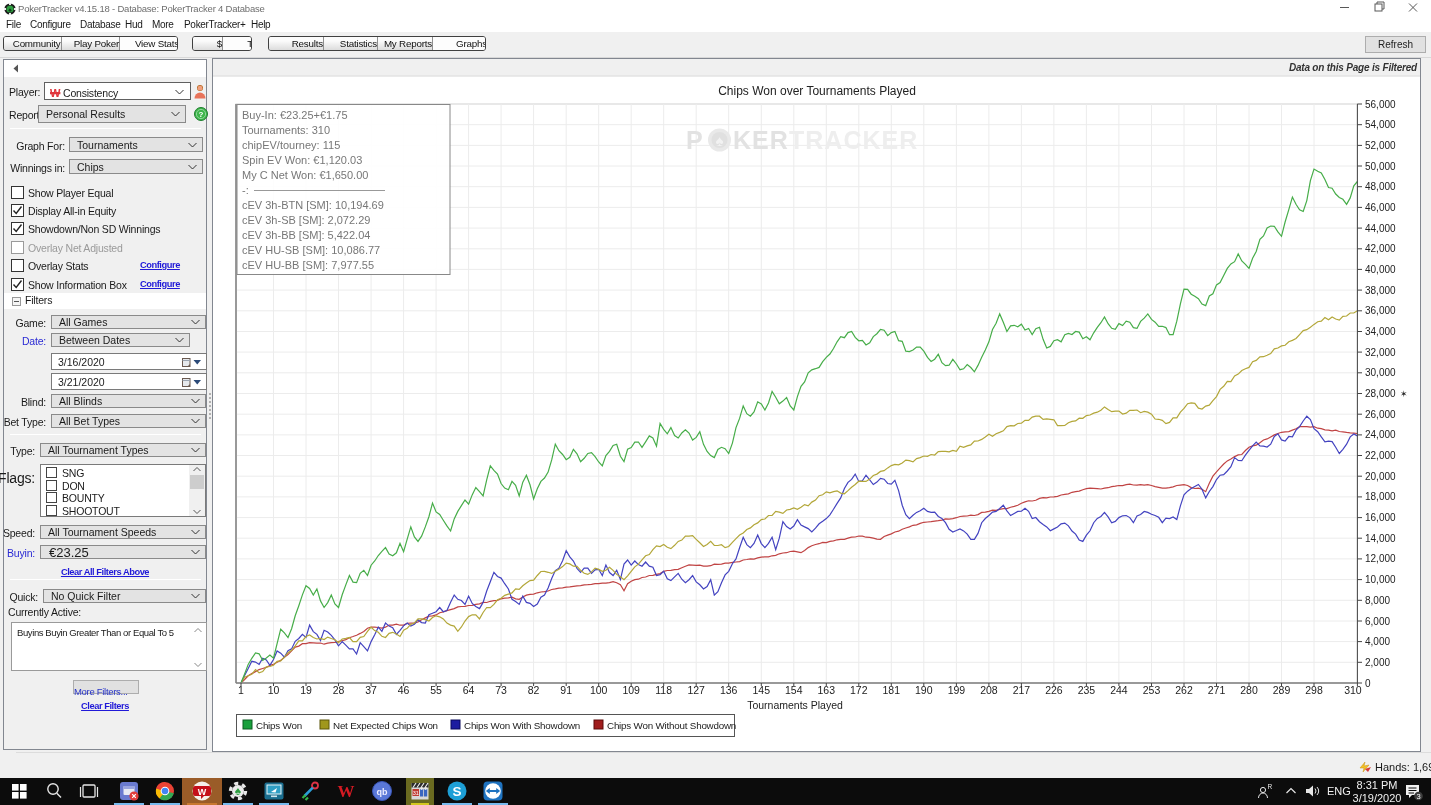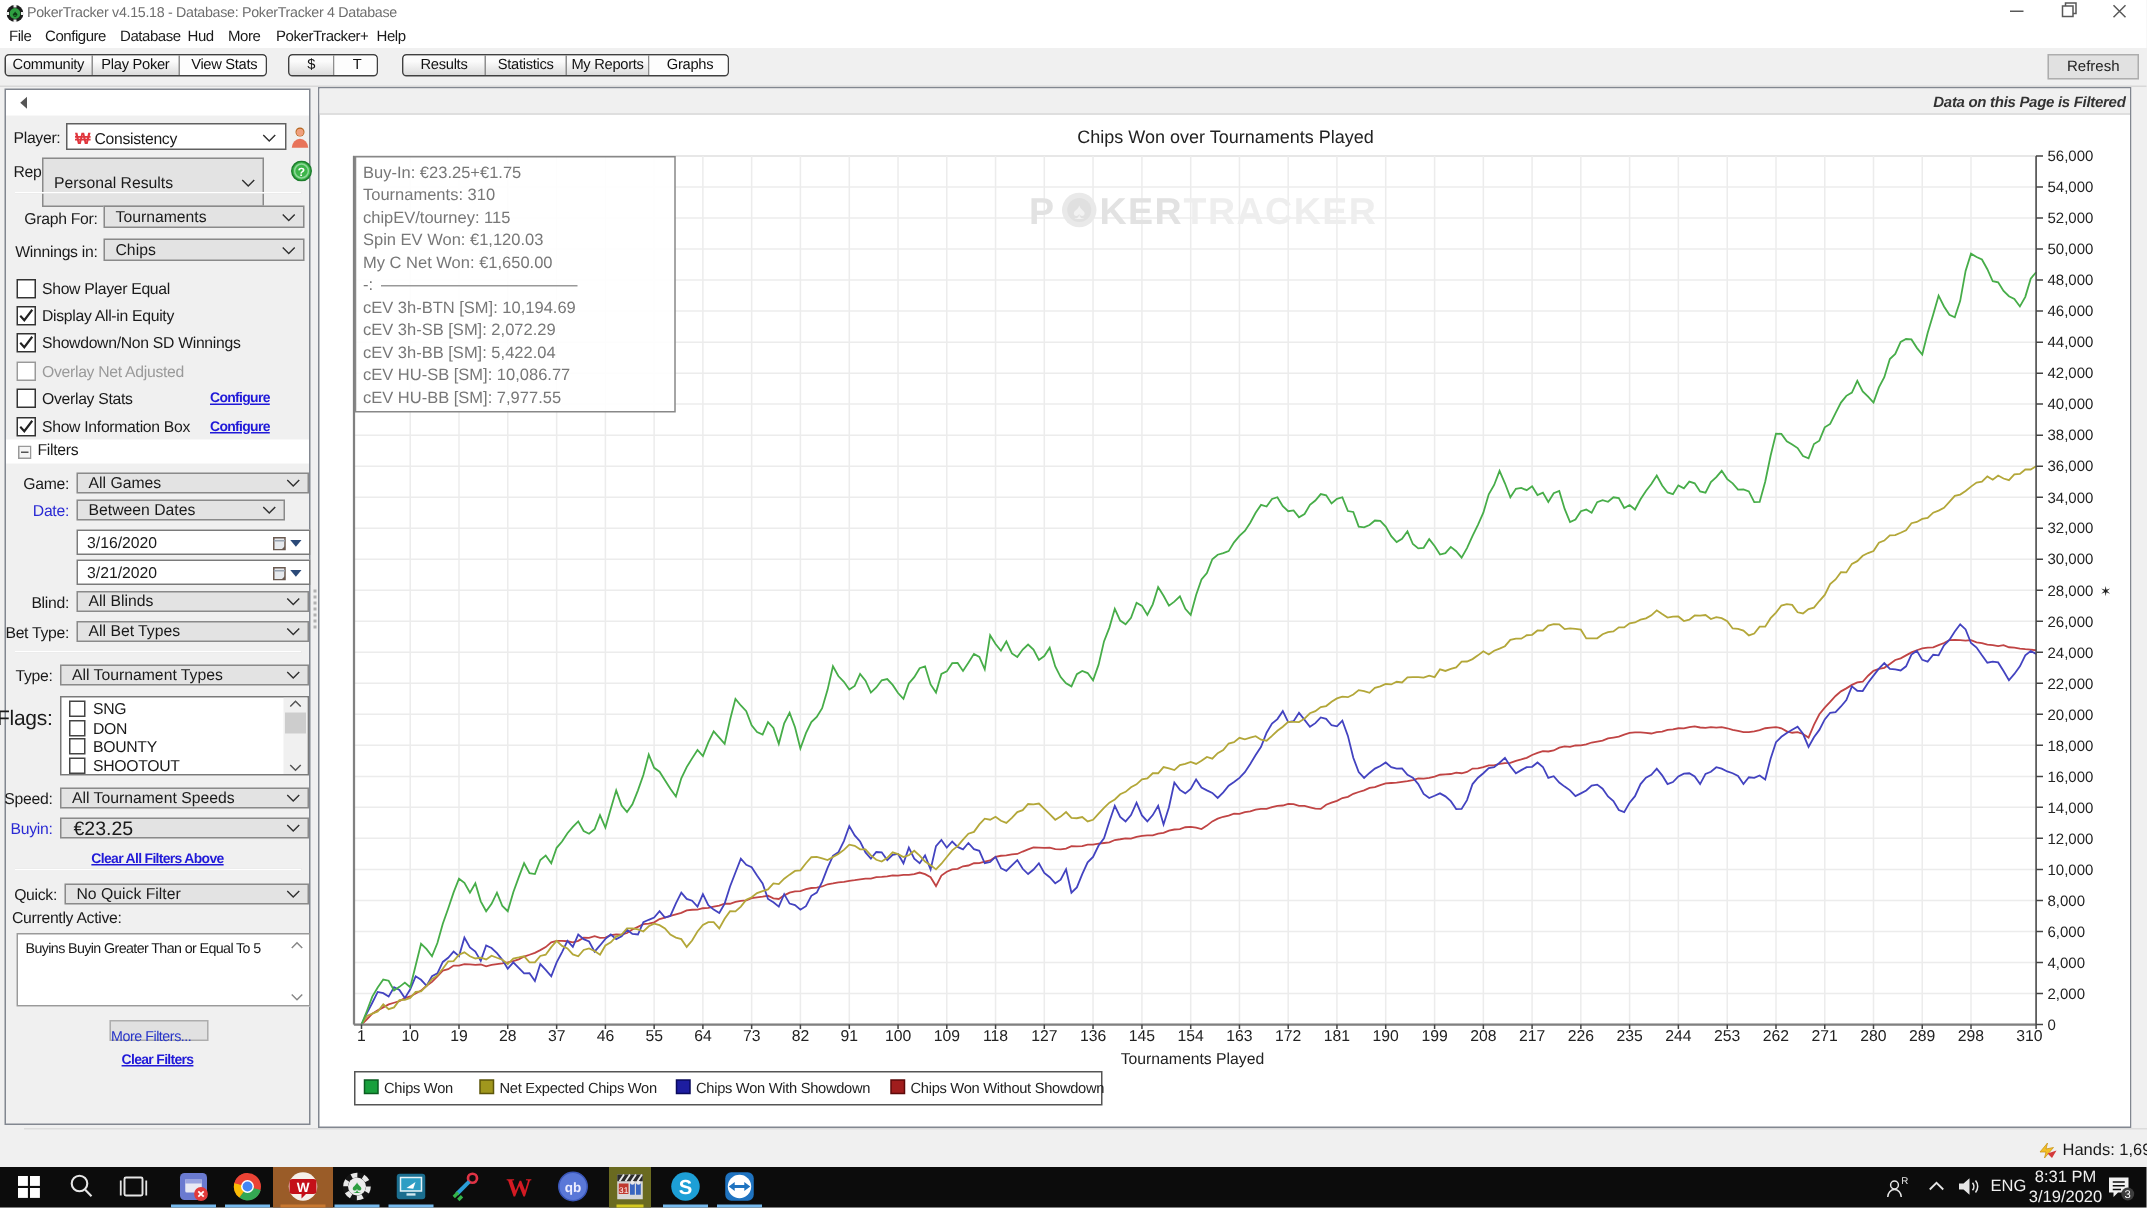--- a/index.html
+++ b/index.html
@@ -1,17 +1,17 @@
 <!DOCTYPE html>
 <html><head><meta charset="utf-8"><style>
 *{margin:0;padding:0;box-sizing:border-box}
 html,body{width:1431px;height:805px;overflow:hidden;font-family:"Liberation Sans",sans-serif;background:#f0f0f0}
 .abs{position:absolute}
 .tbg{border:1px solid #404040;border-radius:3px;background:linear-gradient(#f9f9f9,#dadada);overflow:hidden}
-.tbtn{position:absolute;top:0;height:13px;border-right:1px solid #8f8f8f;font-size:9.8px;letter-spacing:-0.2px;color:#111;text-align:center;line-height:13px;white-space:nowrap;background:linear-gradient(#fbfbfb 30%,#dcdcdc)}
+.tbtn{position:absolute;top:0;height:13px;border-right:1px solid #8f8f8f;font-size:9.8px;letter-spacing:-0.2px;color:#111;text-align:right;line-height:13px;white-space:nowrap;background:linear-gradient(#fbfbfb 30%,#dcdcdc)}
 .tbtn:last-child{border-right:none}
 .tbtn.act{background:#fdfdfd}
 .combo{border:1px solid #8a8a8a}
 .sep{height:1px;background:#c0c0c0;border-bottom:1px solid #fff}
 .lnk{font-size:9.3px;color:#2019d8;text-decoration:underline;font-weight:bold;letter-spacing:-0.45px;white-space:nowrap}
 </style></head><body>
 <div class="abs" style="left:0;top:57px;width:1431px;height:721px;background:#f0f0f0"></div>
 <svg class="abs" width="1209" height="694" viewBox="212 58 1209 694" style="left:212px;top:58px" font-family="Liberation Sans, sans-serif">
 <rect x="212.5" y="58.5" width="1208" height="693" fill="#fff" stroke="#828790"></rect>
 <rect x="213" y="59" width="1207" height="16.5" fill="#f0f0f0"></rect>
@@ -306,21 +306,21 @@
       </svg>
     </div>
 <span class="abs" style="left:46px;top:27px;font-size:11px;color:#e0363d;font-weight:bold;letter-spacing:-1px">₩</span>
     <span class="abs" style="left:59px;top:27px;font-size:10.5px;letter-spacing:-0.2px;color:#1a1a1a;white-space:nowrap">Consistency</span>
 <svg class="abs" style="left:189px;top:24px" width="14" height="15" viewBox="0 0 14 15">
 <circle cx="7" cy="4" r="3" fill="#b5651d"></circle>
       <path d="M1.5 14.5 a5.5 6 0 0 1 11 0 z" fill="#e8735a"></path>
       <circle cx="7" cy="4.2" r="2.4" fill="#f0a07e"></circle>
     </svg>
 <span class="abs" style="left:5px;top:49px;font-size:10.5px;letter-spacing:-0.2px;color:#1a1a1a;white-space:nowrap">Report:</span>
-<div class="abs combo" style="left:24px;top:45px;width:148px;height:33px;background:#e3e3e3">
+<div class="abs combo" style="left:34px;top:45px;width:148px;height:18px;background:#e3e3e3">
       <span style="position:absolute;left:7px;top:50%;transform:translateY(-50%);font-size:10.5px;color:#1a1a1a;white-space:nowrap">Personal Results</span>
       <svg style="position:absolute;right:5px;top:50%;transform:translateY(-50%)" width="9" height="6" viewBox="0 0 9 6">
         <path d="M0.5 1 L4.5 5 L8.5 1" stroke="#333" fill="none"></path>
       </svg>
     </div>
 <svg class="abs" style="left:190px;top:47px" width="14" height="14" viewBox="0 0 14 14">
 <circle cx="7" cy="7" r="6.5" fill="#3db54a" stroke="#1e7e2e"></circle>
       <circle cx="7" cy="7" r="4.6" fill="none" stroke="#8fd79a"></circle>
 <text x="7" y="10" font-size="8" text-anchor="middle" fill="#fff" font-weight="bold">?</text>
     </svg>

